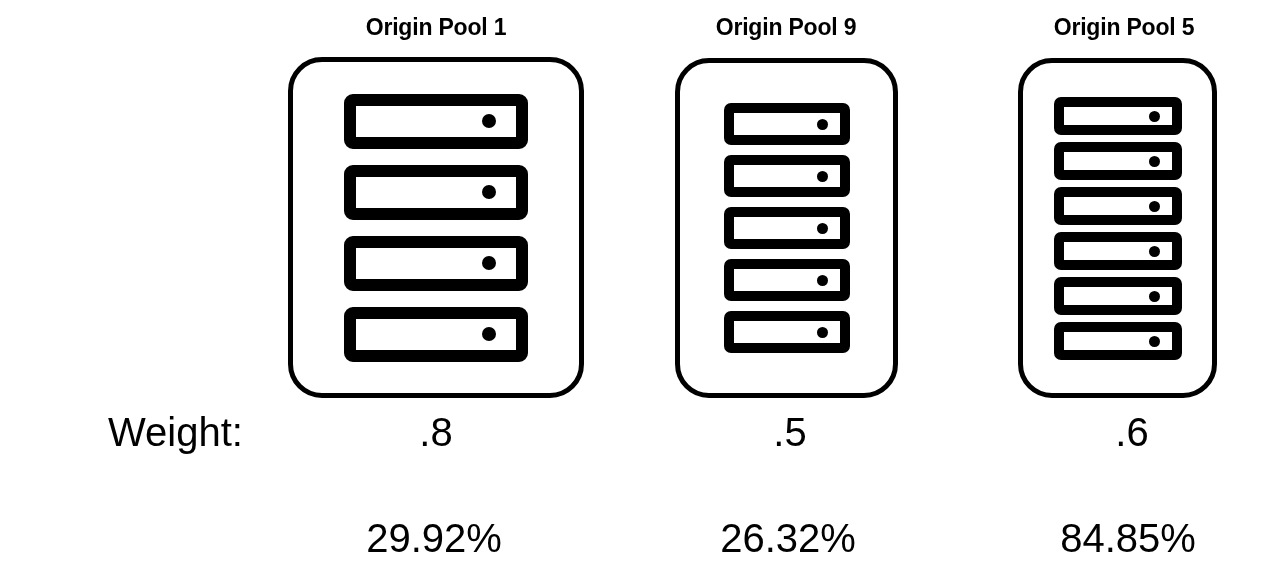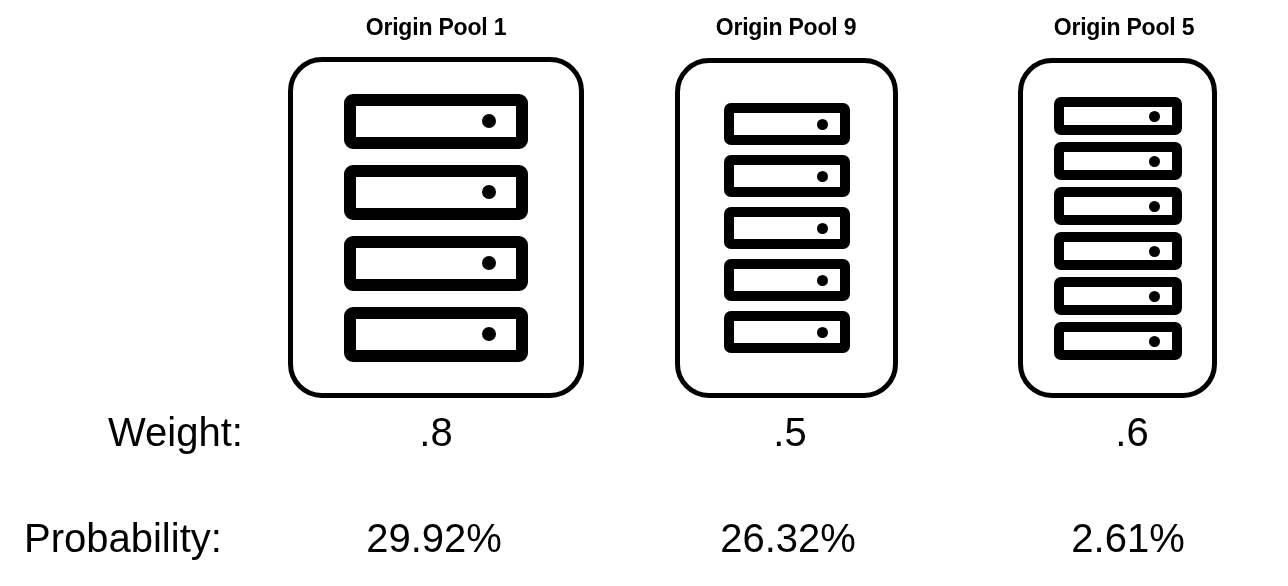--- a/index.html
+++ b/index.html
@@ -194,19 +194,18 @@
       </div>
     </div>
   </div>
 
   <div class="row-label" id="weight-label">Weight:</div>
 
   <div class="cell-value weight-value" id="weight-value-1">.8</div>
   <div class="cell-value weight-value" id="weight-value-2">.5</div>
   <div class="cell-value weight-value" id="weight-value-3">.6</div>
 
-  <div class="row-label" id="probability-label">Probability:</div>
 
   <div class="cell-value prob-value" id="prob-value-1">29.92%</div>
   <div class="cell-value prob-value" id="prob-value-2">26.32%</div>
-  <div class="cell-value prob-value" id="prob-value-3">2.61%</div>
+  <div class="cell-value prob-value" id="prob-value-3">84.85%</div>
 
 </div>
 
 </body></html>

